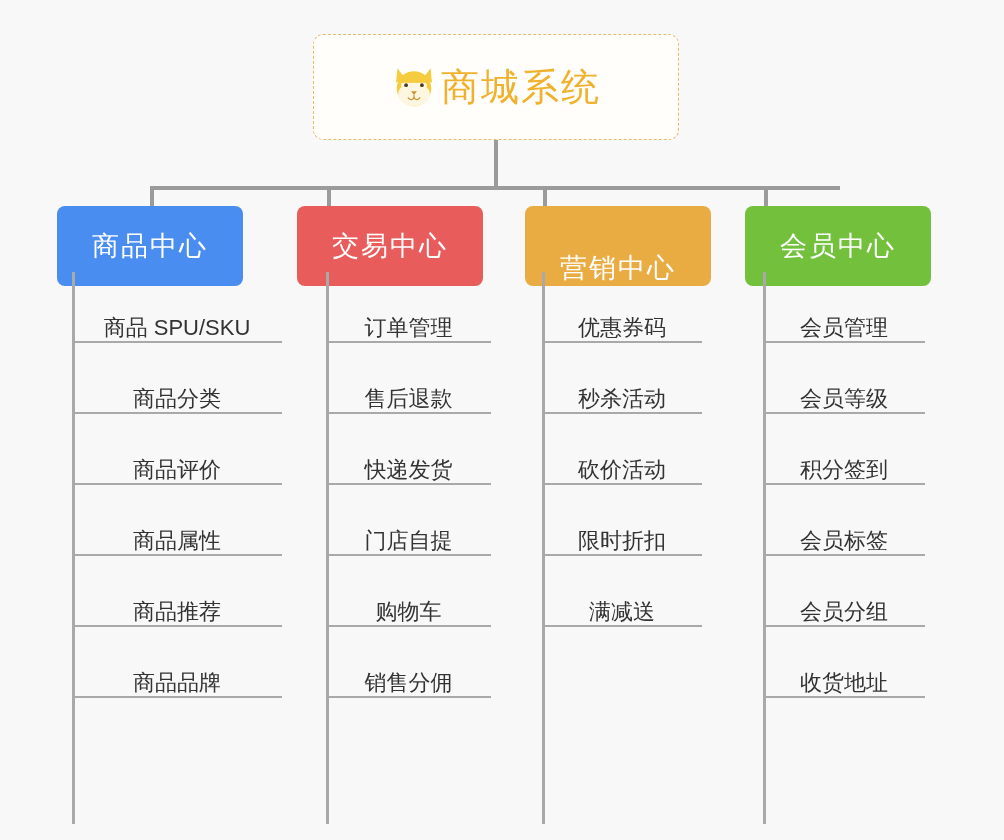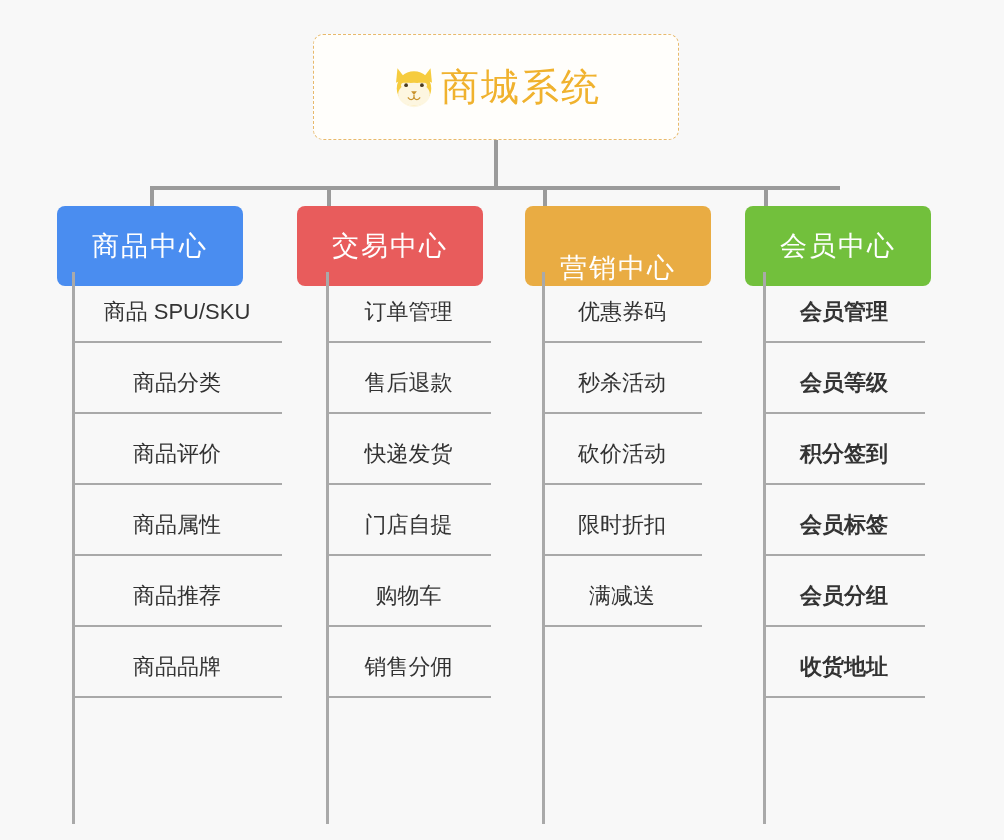--- a/index.html
+++ b/index.html
@@ -59,34 +59,34 @@
     background: #a9a9a9;
   }
   .leaf-list { position: absolute; left: 0; top: 0; width: 100%; }
   .leaf-item {
     position: relative;
     height: 71px;
     display: flex;
     align-items: flex-end;
     justify-content: center;
     border-bottom: 2px solid #a9a9a9;
-    padding-bottom: 16px;
+    padding-bottom: 0;
   }
   .leaf-item .leaf-label {
     font-size: 22px;
     color: #333333;
     white-space: nowrap;
     line-height: 1.25;
     padding: 0 10px;
   }
   
   .leaf-col.w-a .leaf-item { width: 210px; }
   .leaf-col.w-b .leaf-item { width: 165px; }
   .leaf-col.w-c .leaf-item { width: 160px; }
-  .leaf-col.w-d .leaf-item { width: 162px; font-weight: bold; }
+  .leaf-col.w-d .leaf-item { width: 162px; }
 </style>
 </head>
 <body>
 
 <div id="stage">
 
   <div class="root-node">
     <svg class="root-icon" viewBox="0 0 64 64">
       <path d="M9 6 L7 26 L20 20 Z" fill="#f6cc3f"></path>
       <path d="M55 6 L57 26 L44 20 Z" fill="#f6cc3f"></path>

